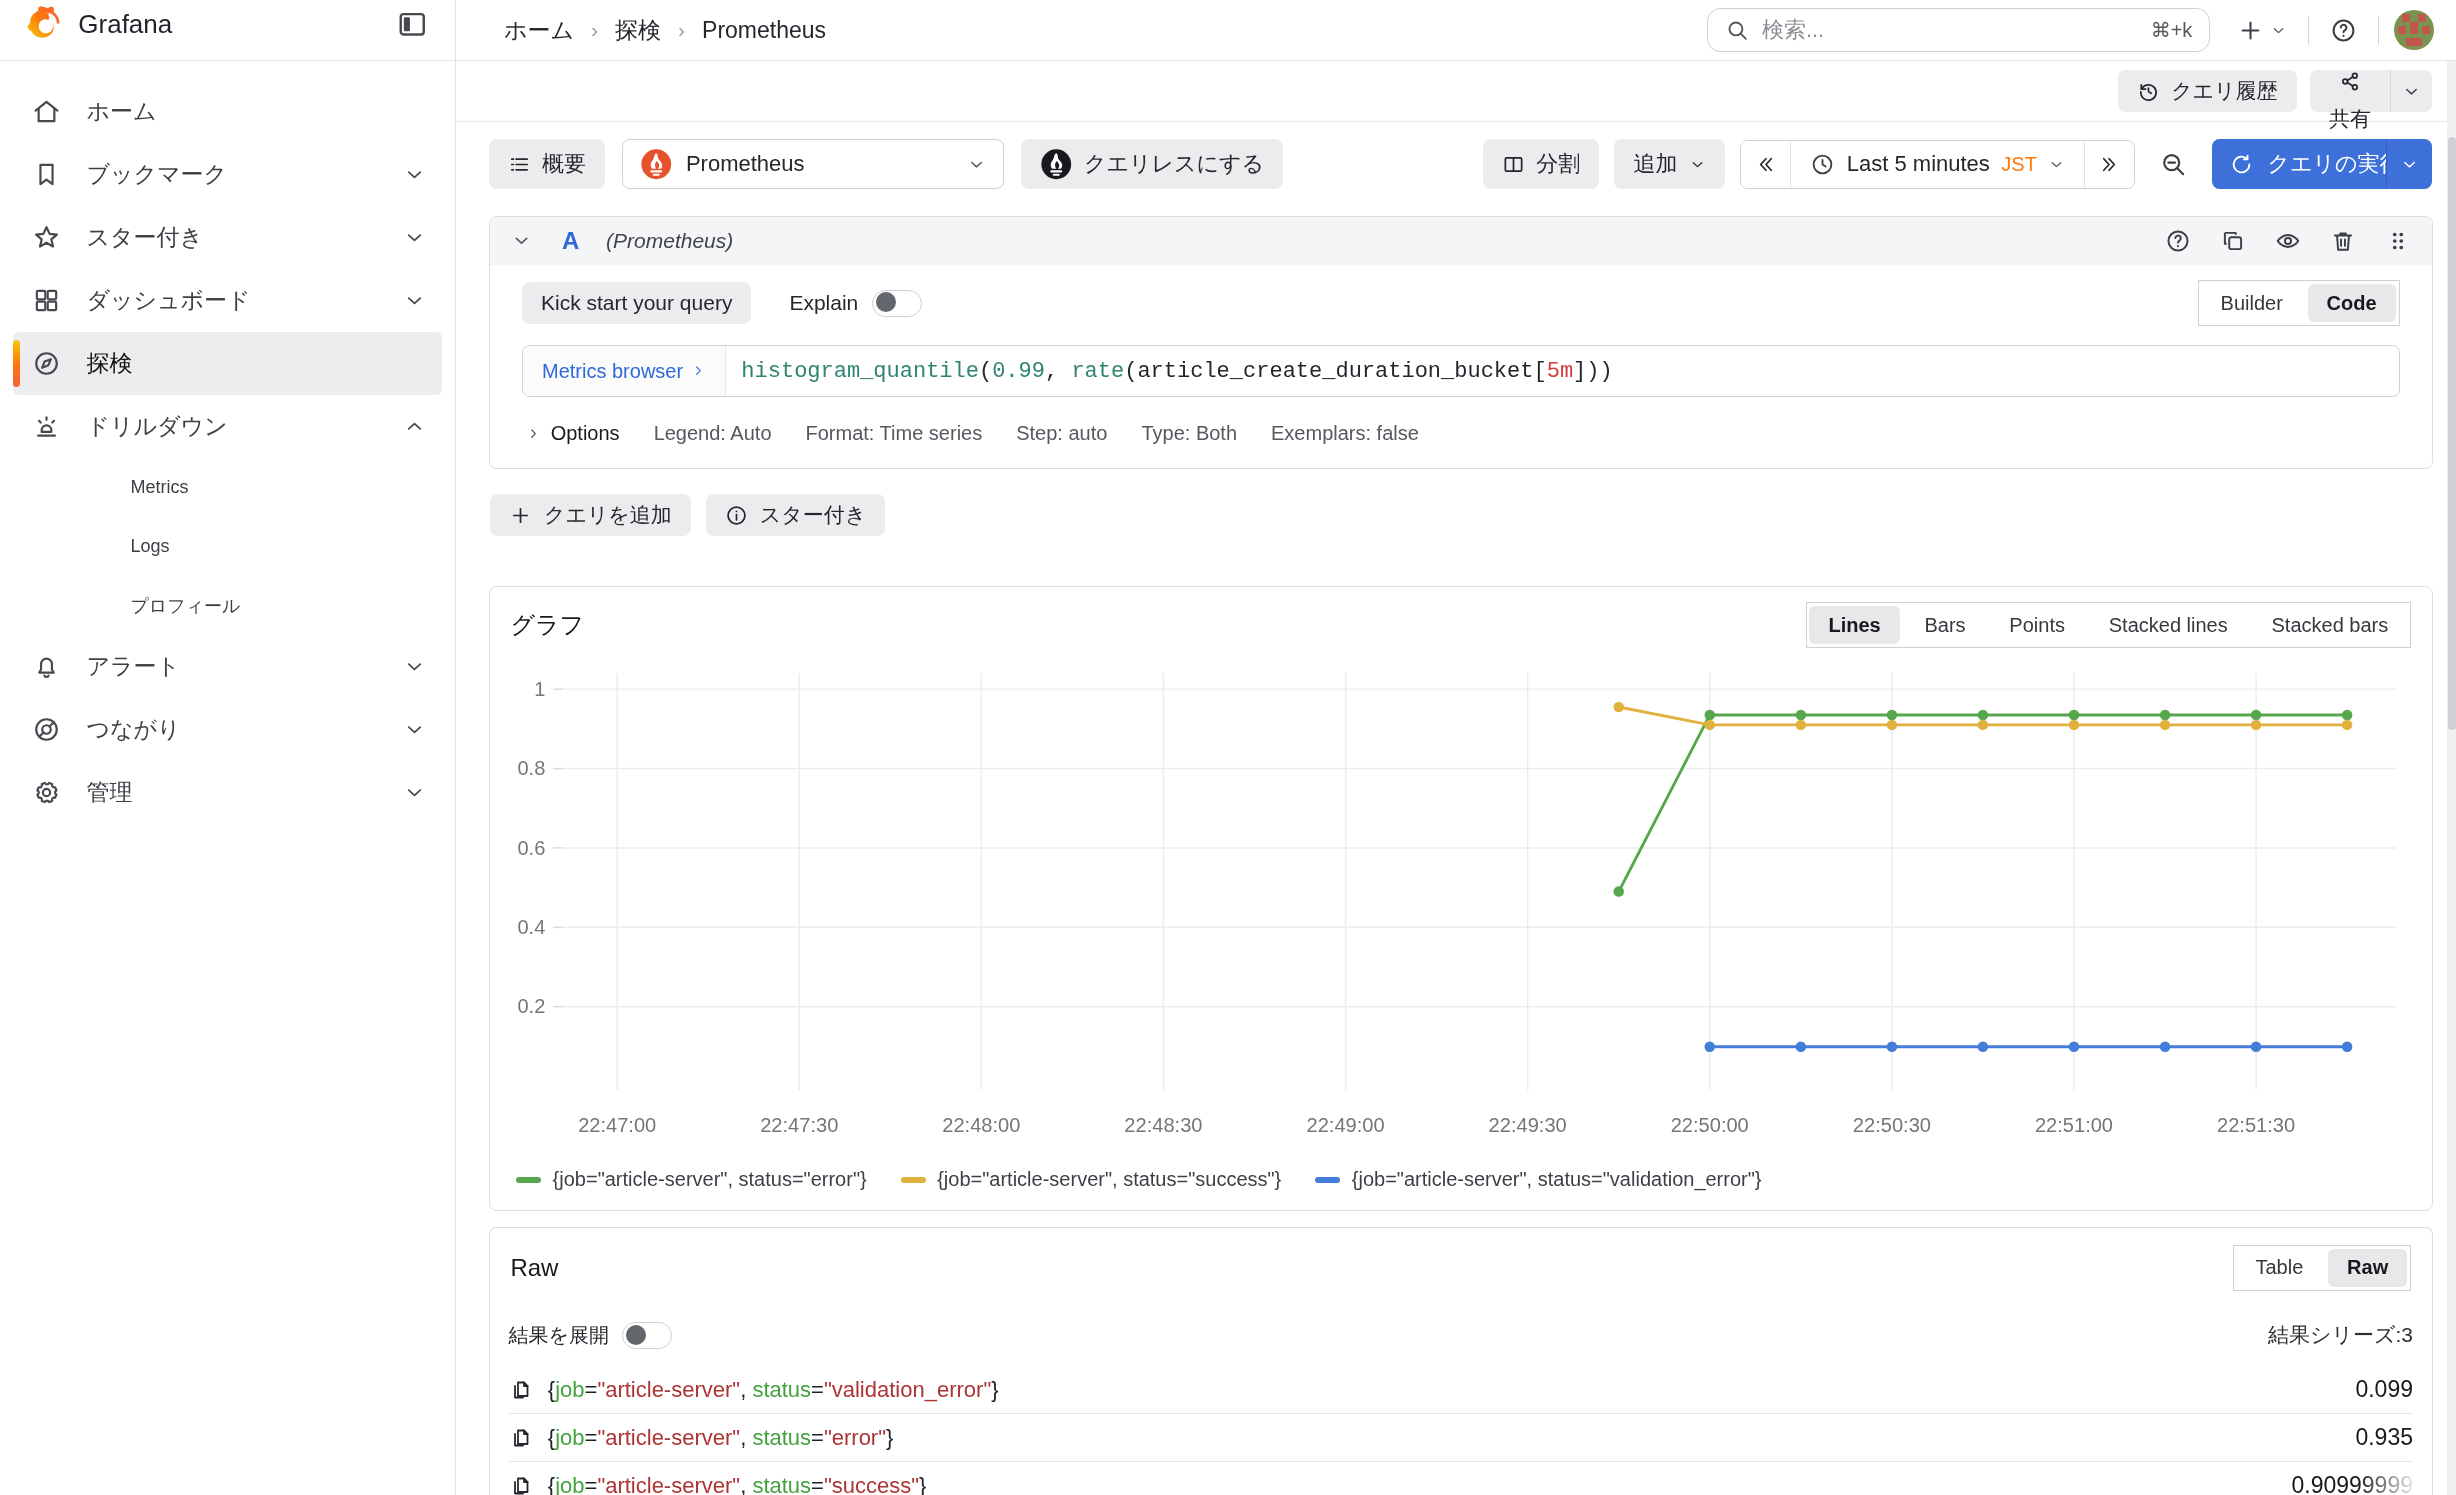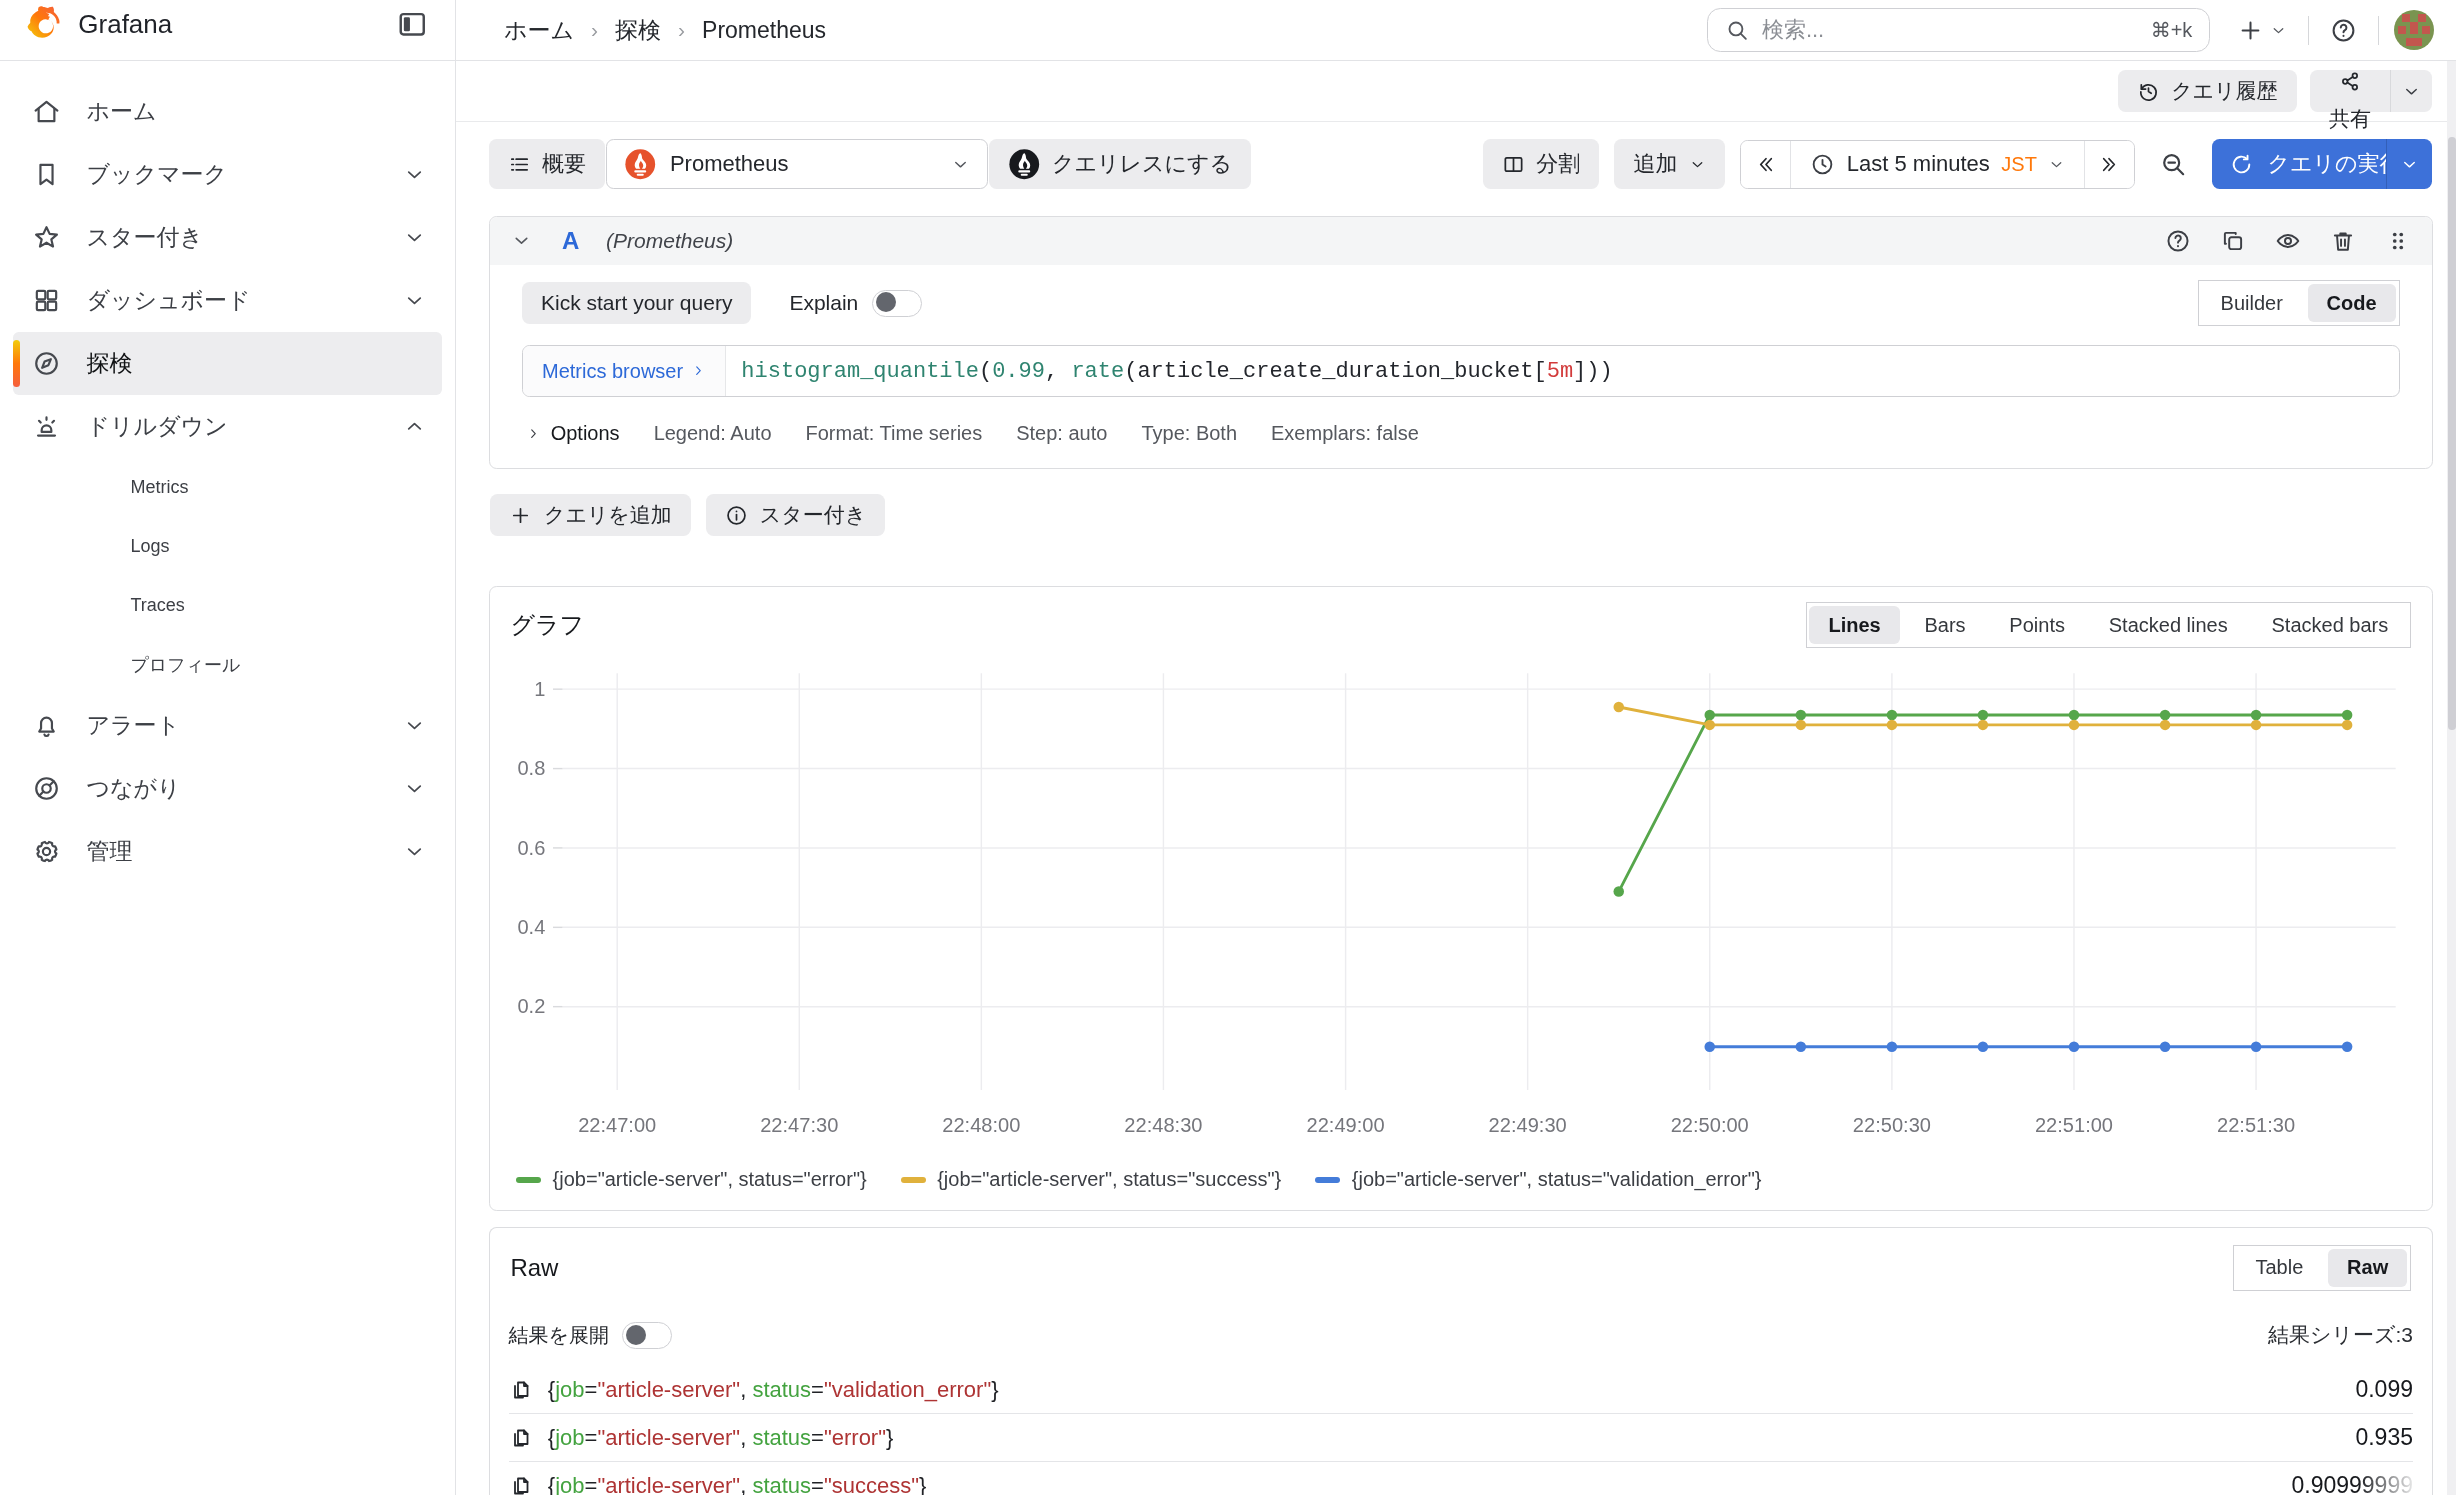--- a/index.html
+++ b/index.html
@@ -44,21 +44,21 @@
 
   .subbar { height:61px; display:flex; align-items:center; justify-content:flex-end; gap:13.4px; padding:0 25px; border-bottom:1px solid #e9eaec; }
   .btn { display:inline-flex; align-items:center; gap:11.5px; background:#ececee; border:0; border-radius:7.6px; height:42px; padding:0 19px; font-size:21px; font-weight:500; color:#24272c; font-family:inherit; cursor:pointer; }
   .btn .icon { width:23px; height:23px; }
   .split-btn { display:inline-flex; }
   .split-btn .btn { border-radius:7.6px 0 0 7.6px;flex-direction:column; }
   .split-btn .caret { background:#ececee; border:0; border-left:1px solid #d8d9dc; border-radius:0 7.6px 7.6px 0; width:42px; display:flex; align-items:center; justify-content:center; color:#3c3f45; cursor:pointer;}
   .split-btn .caret .icon { width:19px; height:19px; }
 
   .toolbar { display:flex; align-items:center; padding:17px 25px 13.4px 32.5px; }
-  .tb-left { display:flex; align-items:center; gap:1px; flex:1; }
+  .tb-left { display:flex; align-items:center; gap:17px; flex:1; }
   .tb-right { display:flex; align-items:center; gap:15.3px; }
   .btn-lg { height:50px; font-size:22px; border-radius:7.6px; }
   .ds-picker { display:flex; align-items:center; height:50px; width:382px; border:1px solid #cfd0d4; border-radius:7.6px; background:#fff; padding:0 17px; gap:13.4px; cursor:pointer;}
   .ds-picker .name { font-size:22px; font-weight:500; color:#24272c; flex:1;}
   .ds-picker .chev { width:19px; height:19px; color:#55585e;}
   .prom-ic { width:32.5px; height:32.5px; color:#e6522c; flex-shrink:0;}
   .prom-dark { color:#17191d; }
   .timepicker { display:flex; align-items:stretch; height:49px; border:1px solid #cfd0d4; border-radius:7.6px; overflow:hidden; background:#fff;}
   .tp-seg { display:flex; align-items:center; justify-content:center; background:#fff; border:0; cursor:pointer; color:#24272c;}
   .tp-arrow { width:50px; border-right:1px solid #e2e3e6; }
@@ -230,23 +230,20 @@
             <svg viewBox="0 0 24 24" fill="none" stroke="currentColor" stroke-width="1.8" stroke-linecap="round" stroke-linejoin="round">
               <path d="m6 14.5 6-5.5 6 5.5"></path>
             </svg>
           </span>
         </div>
         <div class="nav-item indent">
           <span class="lbl">Metrics</span>
         </div>
         <div class="nav-item indent">
           <span class="lbl">Logs</span>
-        </div>
-        <div class="nav-item indent">
-          <span class="lbl">Traces</span>
         </div>
         <div class="nav-item indent">
           <span class="lbl">プロフィール</span>
         </div>
         <div class="nav-item">
           <span class="icon">
             <svg viewBox="0 0 24 24" fill="none" stroke="currentColor" stroke-width="1.8" stroke-linecap="round" stroke-linejoin="round">
               <path d="M6 17h12l-1.5-2.5V10a4.5 4.5 0 1 0-9 0v4.5z"></path>
               <path d="M10.3 19.5a1.8 1.8 0 0 0 3.4 0"></path>
             </svg>

